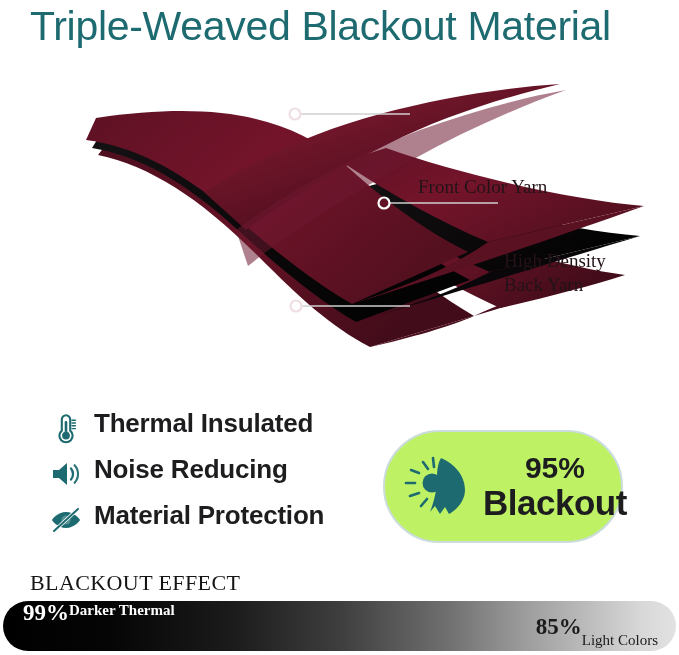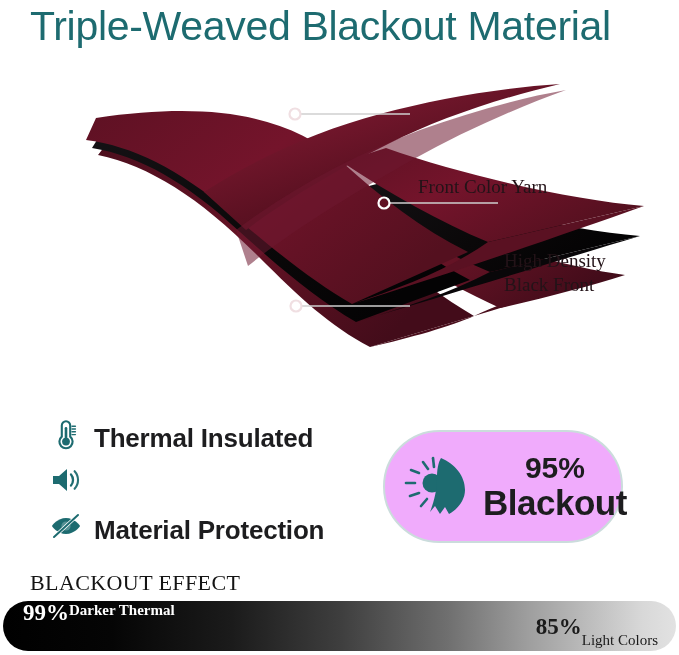--- a/index.html
+++ b/index.html
@@ -56,21 +56,21 @@
 
   
   #features {
     position: absolute;
     left: 44px;
     top: 408px;
     width: 330px;
   }
   .feature-row {
     display: flex;
-    align-items: flex-end;
+    align-items: flex-start;
     height: 46px;
   }
   .feature-icon {
     width: 44px;
     height: 40px;
     display: flex;
     align-items: center;
     justify-content: center;
     flex: 0 0 44px;
   }
@@ -86,21 +86,21 @@
 
   
   #badge {
     position: absolute;
     left: 383px;
     top: 430px;
     width: 240px;
     height: 113px;
     border: 2px solid #cbdcdc;
     border-radius: 58px;
-    background: #f0abfc;
+    background: #bef264;
     display: flex;
     align-items: center;
     box-sizing: border-box;
   }
   #badge-icon {
     flex: 0 0 88px;
     display: flex;
     align-items: center;
     justify-content: center;
     margin-left: 10px;
@@ -240,21 +240,21 @@
     <g>
       <line x1="302" y1="236" x2="410" y2="236" stroke="#cfcfcf" stroke-width="1.4"></line>
       <circle cx="296" cy="236" r="5.5" fill="none" stroke="#f0dfe2" stroke-width="2.2"></circle>
     </g>
   </svg>
 
   <div class="callout-label" id="label-front">Front  Color Yarn</div>
 
   <div class="callout-label" id="label-high">
     <div>High Density</div>
-    <div>Black Front</div>
+    <div>Back Yarn</div>
   </div>
 
 </div>
 
 <div id="features">
 
   <div class="feature-row">
     <span class="feature-icon">
       <svg width="26" height="32" viewBox="0 0 26 32">
         <path d="M13 3.2 a4.2 4.2 0 0 1 4.2 4.2 v11.2 a6.6 6.6 0 1 1 -8.4 0 V7.4 A4.2 4.2 0 0 1 13 3.2 Z" fill="none" stroke="#1d6b70" stroke-width="2.1"></path>
@@ -272,20 +272,21 @@
   </div>
 
   <div class="feature-row">
     <span class="feature-icon">
       <svg width="32" height="28" viewBox="0 0 32 28">
         <path d="M3 10 h6 L17 3 v22 L9 18 H3 Z" fill="#1d6b70"></path>
         <path d="M21 8.5 a8.5 8.5 0 0 1 0 11" fill="none" stroke="#1d6b70" stroke-width="2.3" stroke-linecap="round"></path>
         <path d="M24.6 5.2 a13 13 0 0 1 0 17.6" fill="none" stroke="#1d6b70" stroke-width="2.1" stroke-linecap="round" opacity="0.95"></path>
       </svg>
     </span>
+    <span class="feature-text">Noise Reducing</span>
   </div>
 
   <div class="feature-row">
     <span class="feature-icon">
       <svg width="34" height="28" viewBox="0 0 34 28">
         <path d="M17 6 C 25.5 6 31 13.5 31 14 C 31 14.5 25.5 22 17 22
                  C 8.5 22 3 14.5 3 14 C 3 13.5 8.5 6 17 6 Z" fill="#1d6b70"></path>
         <circle cx="17" cy="14" r="4.6" fill="#ffffff" opacity="0.25"></circle>
         <line x1="5" y1="25" x2="29" y2="3" stroke="#ffffff" stroke-width="3.6" stroke-linecap="round"></line>
         <line x1="5" y1="25" x2="29" y2="3" stroke="#1d6b70" stroke-width="2.0" stroke-linecap="round"></line>

